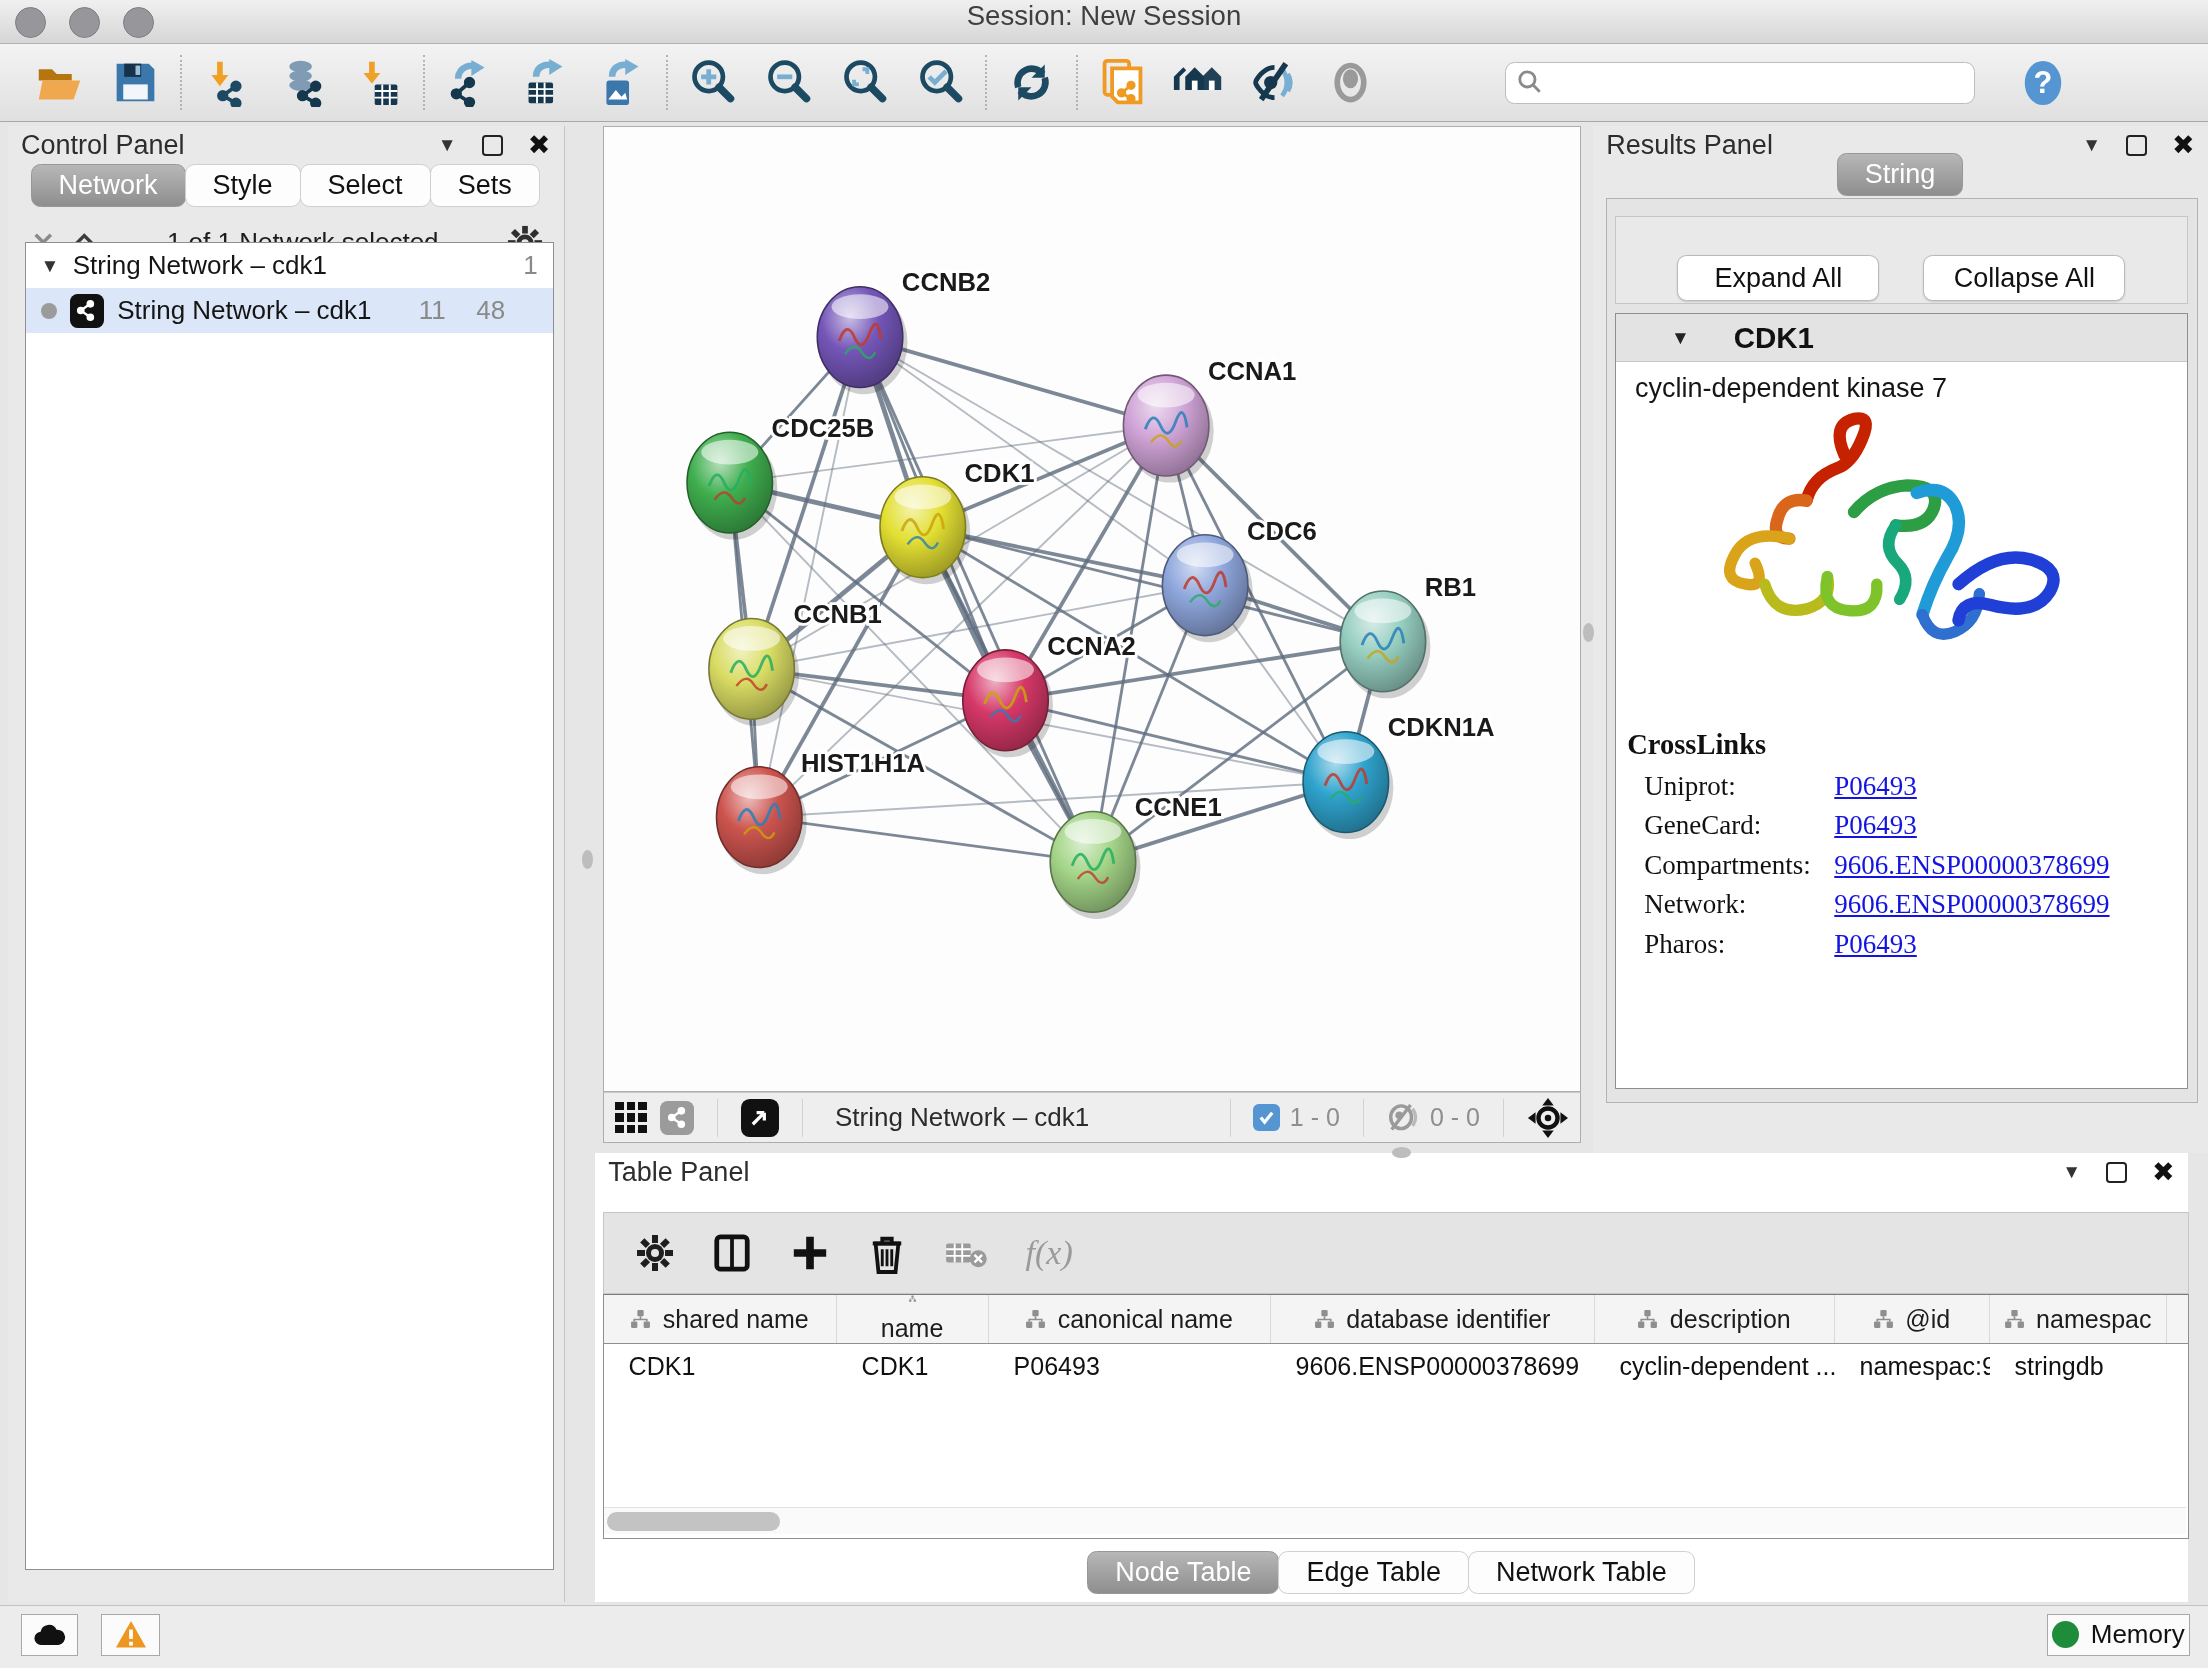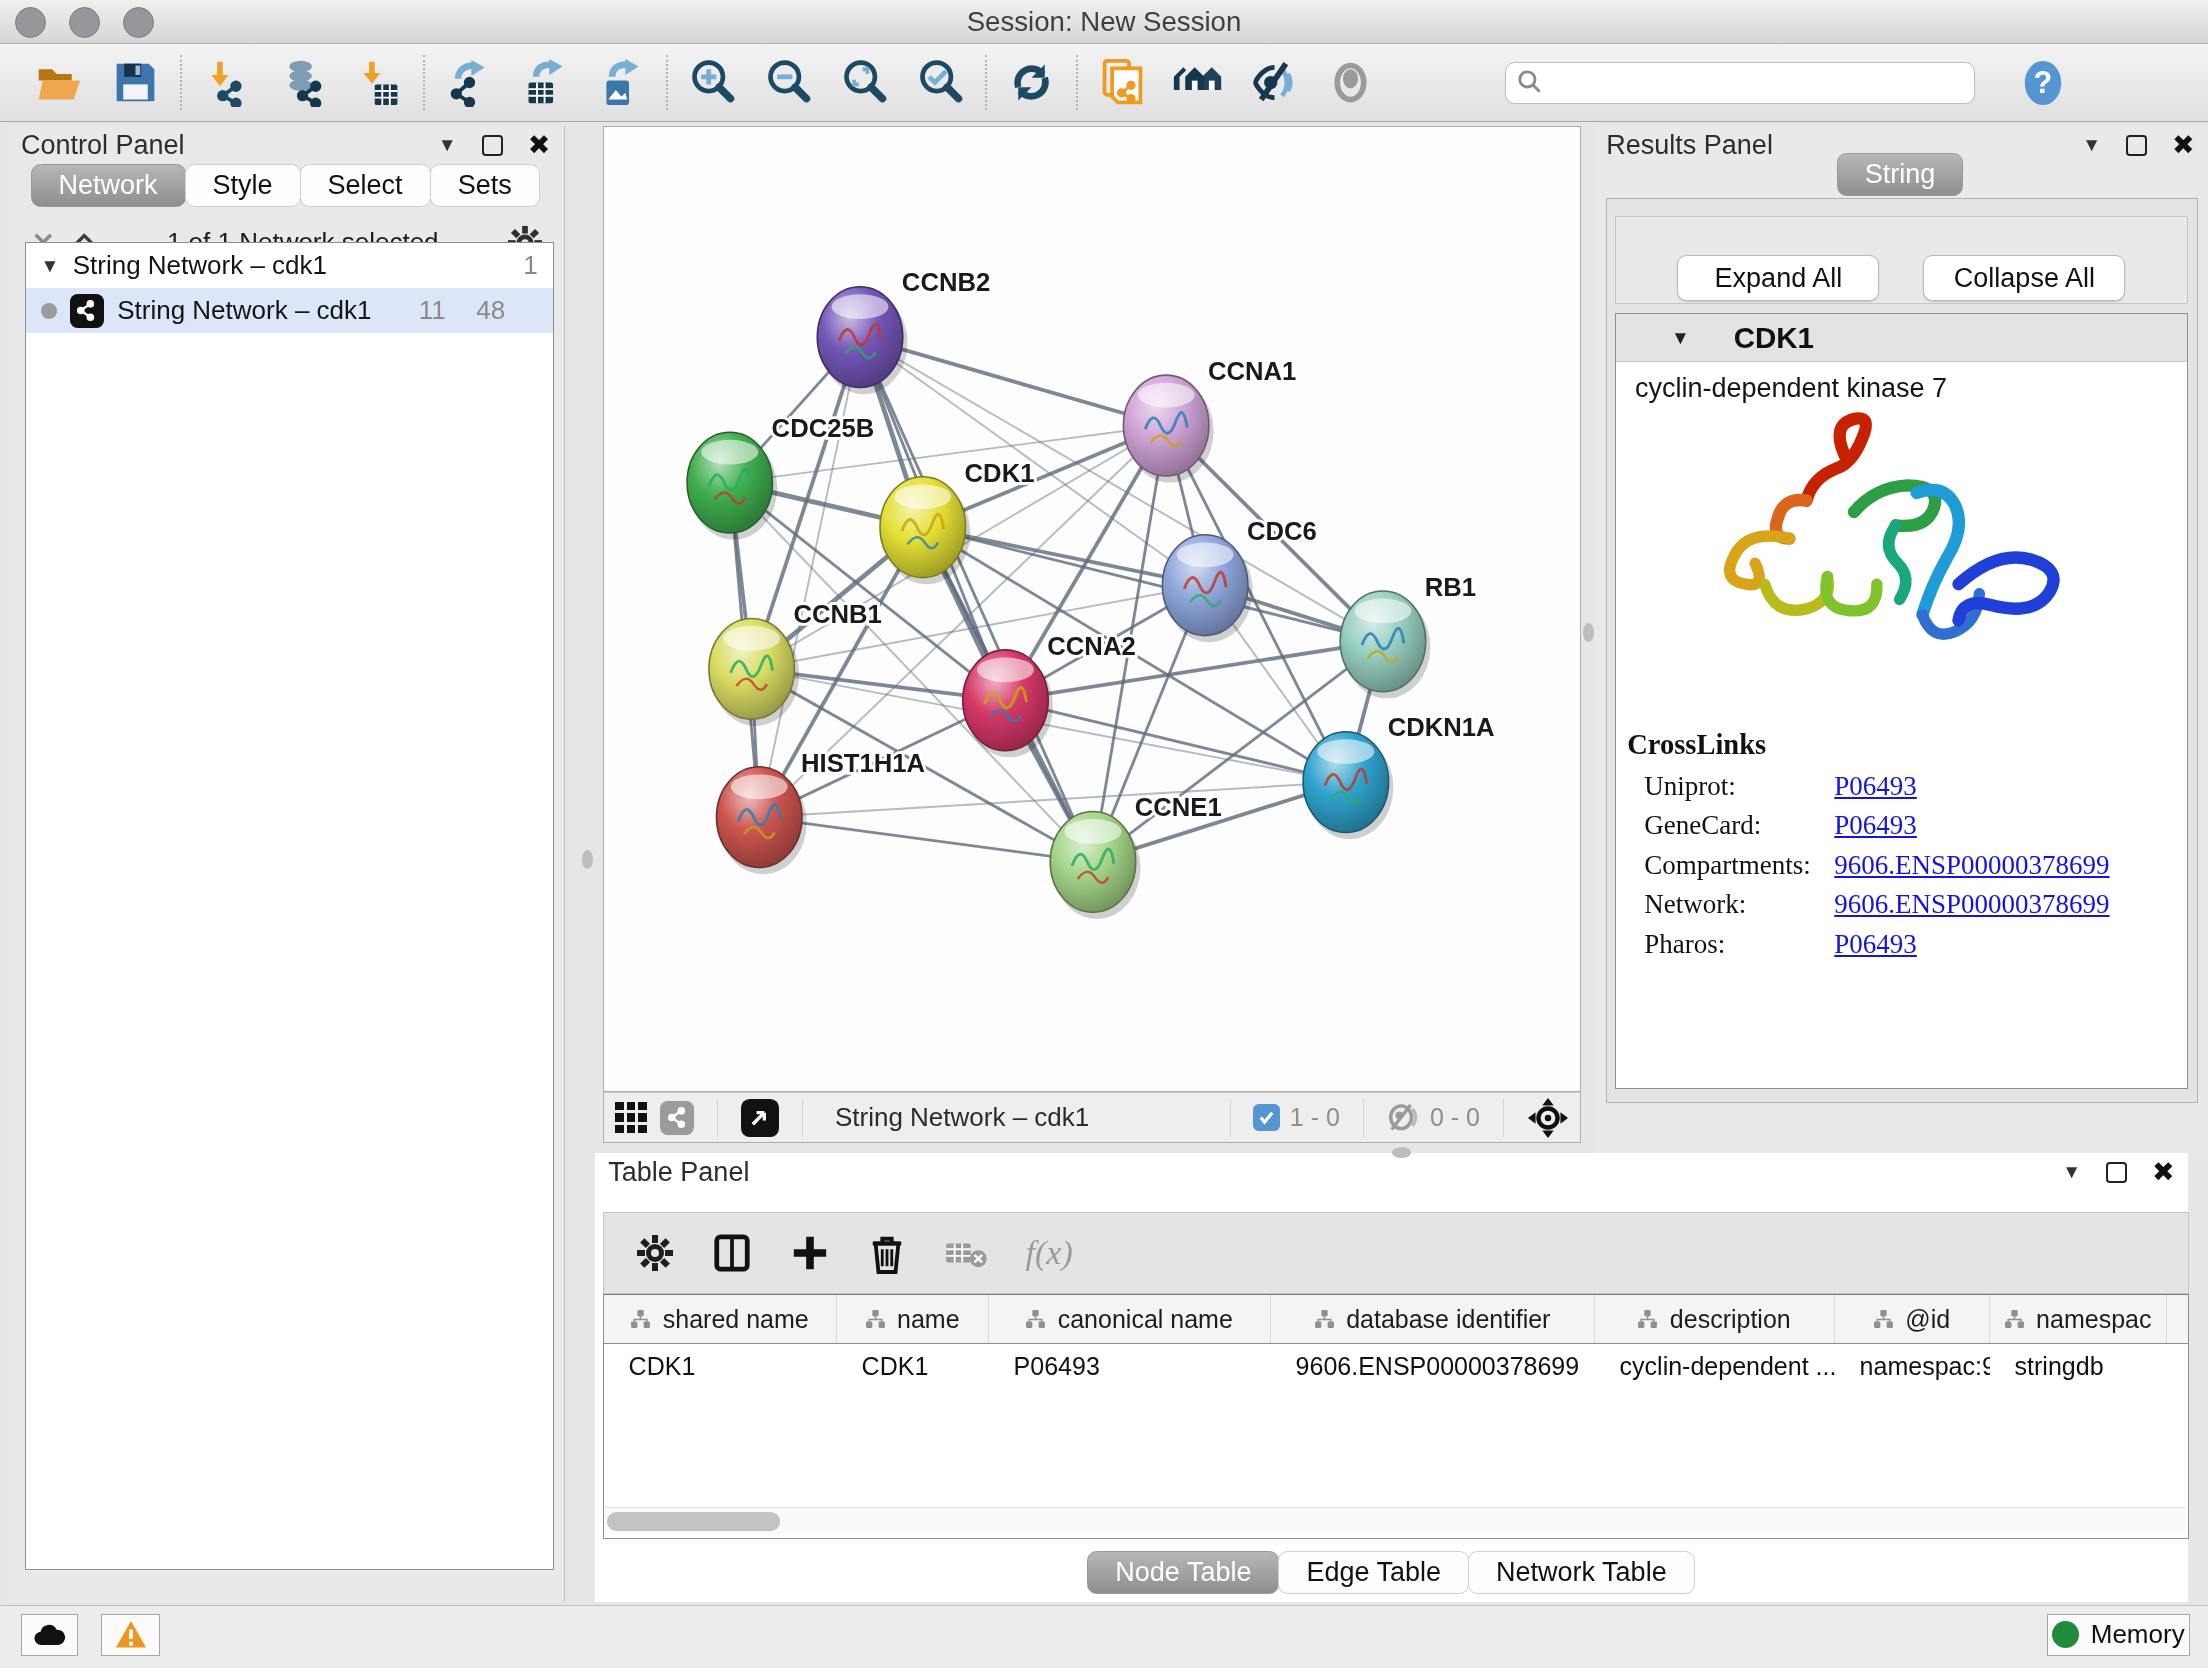--- a/index.html
+++ b/index.html
@@ -6,21 +6,21 @@
   html,body { margin:0; padding:0; }
   body {
     width:2208px; height:1668px; position:relative; overflow:hidden;
     background:#e6e6e6;
     font-family:"Liberation Sans","DejaVu Sans",sans-serif;
     color:#222;
   }
   
   .titlebar{position:absolute;left:0;top:0;width:2208px;height:44px;
     background:linear-gradient(#f0f0f0,#d6d6d6);border-bottom:1px solid #b0b0b0;
-    display:flex;align-items:center;justify-content:center;}
+    display:flex;align-items:flex-start;justify-content:center;}
   .traffic{position:absolute;left:15px;top:6.7px;display:flex;gap:23px;}
   .light{width:31px;height:31px;border-radius:50%;background:#96969b;border:1px solid #7d7d82;}
   .win-title{font-size:27.6px;color:#3f3f3f;}
   
   .toolbar{position:absolute;left:0;top:44px;width:2208px;height:78px;
     background:linear-gradient(#f3f3f3,#e0e0e0);border-bottom:1px solid #a8a8a8;
     display:flex;align-items:center;padding:0 15px;}
   .tgroup{display:flex;align-items:center;gap:21px;padding:0 17px;}
   .tsep{width:0;height:55px;border-left:2.9px dotted #b3b3b3;}
   .tbtn{width:55px;height:55px;display:flex;align-items:center;justify-content:center;cursor:default;}
@@ -749,21 +749,21 @@
     <div class="thead" id="thead-row">
         <div class="th" style="width: 233px;">
           <svg width="21" height="21" viewBox="0 0 20 20">
             <rect x="7" y="1" width="6" height="6" rx="1" fill="#8f8f8f"></rect>
             <rect x="1" y="12" width="6" height="6" rx="1" fill="#8f8f8f"></rect>
             <rect x="13" y="12" width="6" height="6" rx="1" fill="#8f8f8f"></rect>
             <path d="M10 7 v3 M4 12 v-2 h12 v2" stroke="#8f8f8f" stroke-width="1.6" fill="none"></path>
           </svg>
           <span>shared name</span>
         </div>
-        <div class="th" style="width: 152px;">
+        <div class="th" style="width: 152px; flex-direction: column;">
           <svg width="21" height="21" viewBox="0 0 20 20">
             <rect x="7" y="1" width="6" height="6" rx="1" fill="#8f8f8f"></rect>
             <rect x="1" y="12" width="6" height="6" rx="1" fill="#8f8f8f"></rect>
             <rect x="13" y="12" width="6" height="6" rx="1" fill="#8f8f8f"></rect>
             <path d="M10 7 v3 M4 12 v-2 h12 v2" stroke="#8f8f8f" stroke-width="1.6" fill="none"></path>
           </svg>
           <span>name</span>
         </div>
         <div class="th" style="width: 282px;">
           <svg width="21" height="21" viewBox="0 0 20 20">

